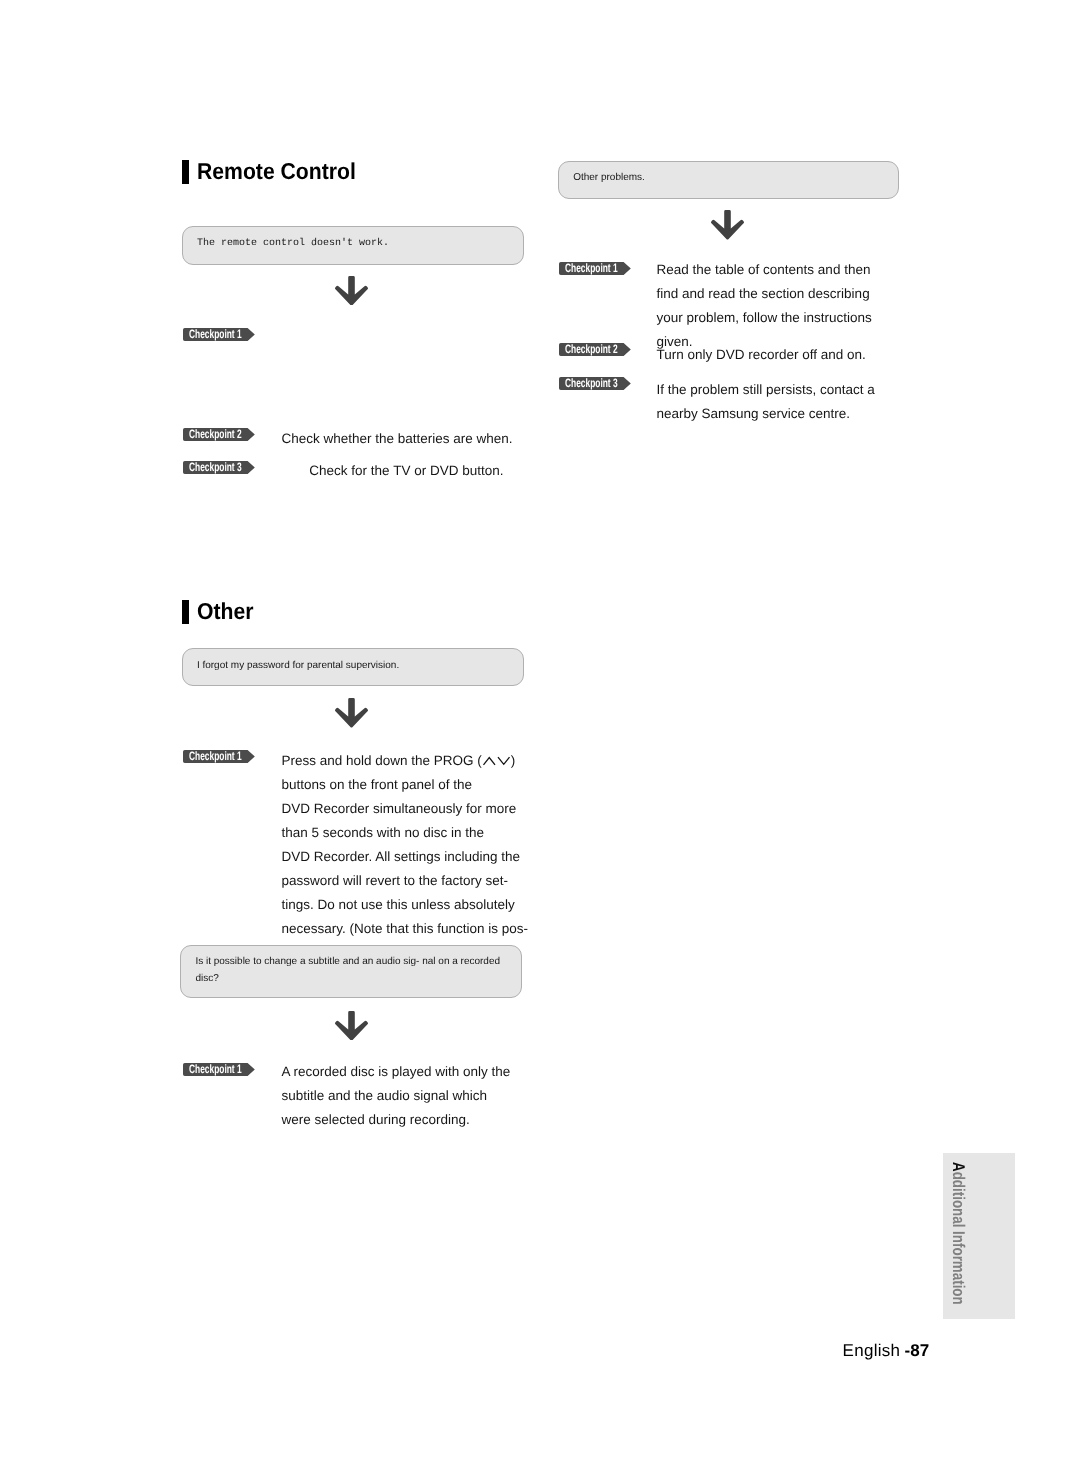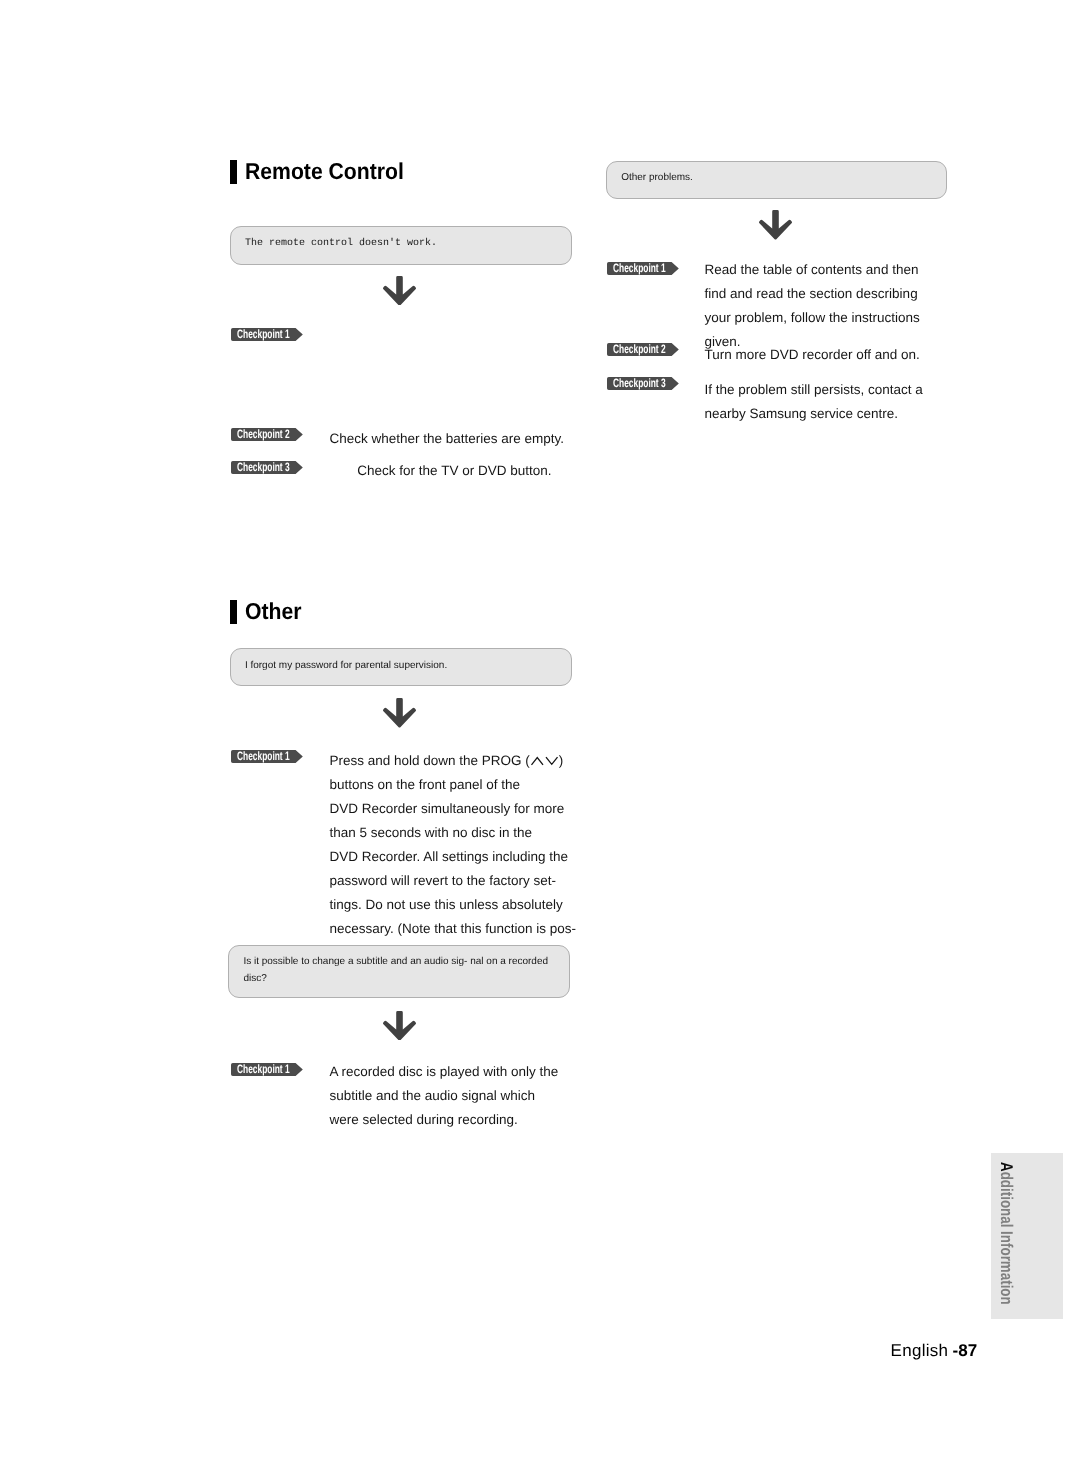--- a/index.html
+++ b/index.html
@@ -2,21 +2,21 @@
 <html><head>
 <meta charset="utf-8">
 <title>Remote Control / Other</title>
 <style>
   html,body{margin:0;padding:0;background:#fff;}
   body{width:1080px;height:1470px;overflow:hidden;
        font-family:"Liberation Sans", sans-serif;
        -webkit-font-smoothing:antialiased;
        text-rendering:geometricPrecision;}
   .page, .page *{ -webkit-font-smoothing:antialiased; }
-  .page{position:relative;width:920px;height:1470px;background:#fff;margin-left:48px;}
+  .page{position:relative;width:920px;height:1470px;background:#fff;}
 
   
   .sec-head{position:absolute;}
   .sec-head .bar{position:absolute;left:0;top:0;width:7px;height:23.5px;background:#000;}
   .sec-head .txt{position:absolute;left:14.9px;top:0;font-size:23px;font-weight:bold;
                  color:#000;line-height:23.5px;white-space:nowrap;
                  transform:scaleX(0.921);transform-origin:0 50%;}
 
   
   .qbox{position:absolute;box-sizing:border-box;background:#e6e6e6;
@@ -75,21 +75,21 @@
       </svg>
     <span class="cplbl">Checkpoint 1</span>
   </div>
 
   <div class="cpbadge" style="left:183.3px;top:428.1px;">
     <svg width="71.8" height="13" viewBox="0 0 71.8 13" aria-hidden="true">
         <path fill="#4b4b4b" d="M1.8,0 H64.6 L71.8,6.5 L64.6,13 H1.8 A1.8,1.8 0 0 1 0,11.2 V1.8 A1.8,1.8 0 0 1 1.8,0 Z"></path>
       </svg>
     <span class="cplbl">Checkpoint 2</span>
   </div>
-  <div class="cptext" style="left:281.4px;top:426.9px;width:250px;">Check whether the batteries are empty.</div>
+  <div class="cptext" style="left:281.4px;top:426.9px;width:250px;">Check whether the batteries are when.</div>
 
   <div class="cpbadge" style="left:183.3px;top:461px;">
     <svg width="71.8" height="13" viewBox="0 0 71.8 13" aria-hidden="true">
         <path fill="#4b4b4b" d="M1.8,0 H64.6 L71.8,6.5 L64.6,13 H1.8 A1.8,1.8 0 0 1 0,11.2 V1.8 A1.8,1.8 0 0 1 1.8,0 Z"></path>
       </svg>
     <span class="cplbl">Checkpoint 3</span>
   </div>
   <div class="cptext" style="left:281.4px;top:459.4px;width:250px;text-align:center;">Check for the TV or DVD button.</div>
 
   <div class="qbox" style="left:557.8px;top:160.5px;width:341.2px;height:38.4px;">
@@ -111,21 +111,21 @@
 find and read the section describing
 your problem, follow the instructions
 given.</div>
 
   <div class="cpbadge" style="left:559.4px;top:342.9px;">
     <svg width="71.8" height="13" viewBox="0 0 71.8 13" aria-hidden="true">
         <path fill="#4b4b4b" d="M1.8,0 H64.6 L71.8,6.5 L64.6,13 H1.8 A1.8,1.8 0 0 1 0,11.2 V1.8 A1.8,1.8 0 0 1 1.8,0 Z"></path>
       </svg>
     <span class="cplbl">Checkpoint 2</span>
   </div>
-  <div class="cptext" style="left:656.5px;top:342.9px;width:245px;">Turn more DVD recorder off and on.</div>
+  <div class="cptext" style="left:656.5px;top:342.9px;width:245px;">Turn only DVD recorder off and on.</div>
 
   <div class="cpbadge" style="left:559.4px;top:377.3px;">
     <svg width="71.8" height="13" viewBox="0 0 71.8 13" aria-hidden="true">
         <path fill="#4b4b4b" d="M1.8,0 H64.6 L71.8,6.5 L64.6,13 H1.8 A1.8,1.8 0 0 1 0,11.2 V1.8 A1.8,1.8 0 0 1 1.8,0 Z"></path>
       </svg>
     <span class="cplbl">Checkpoint 3</span>
   </div>
   <div class="cptext" style="left:656.5px;top:377.8px;width:245px;">If the problem still persists, contact a
 nearby Samsung service centre.</div>
 

